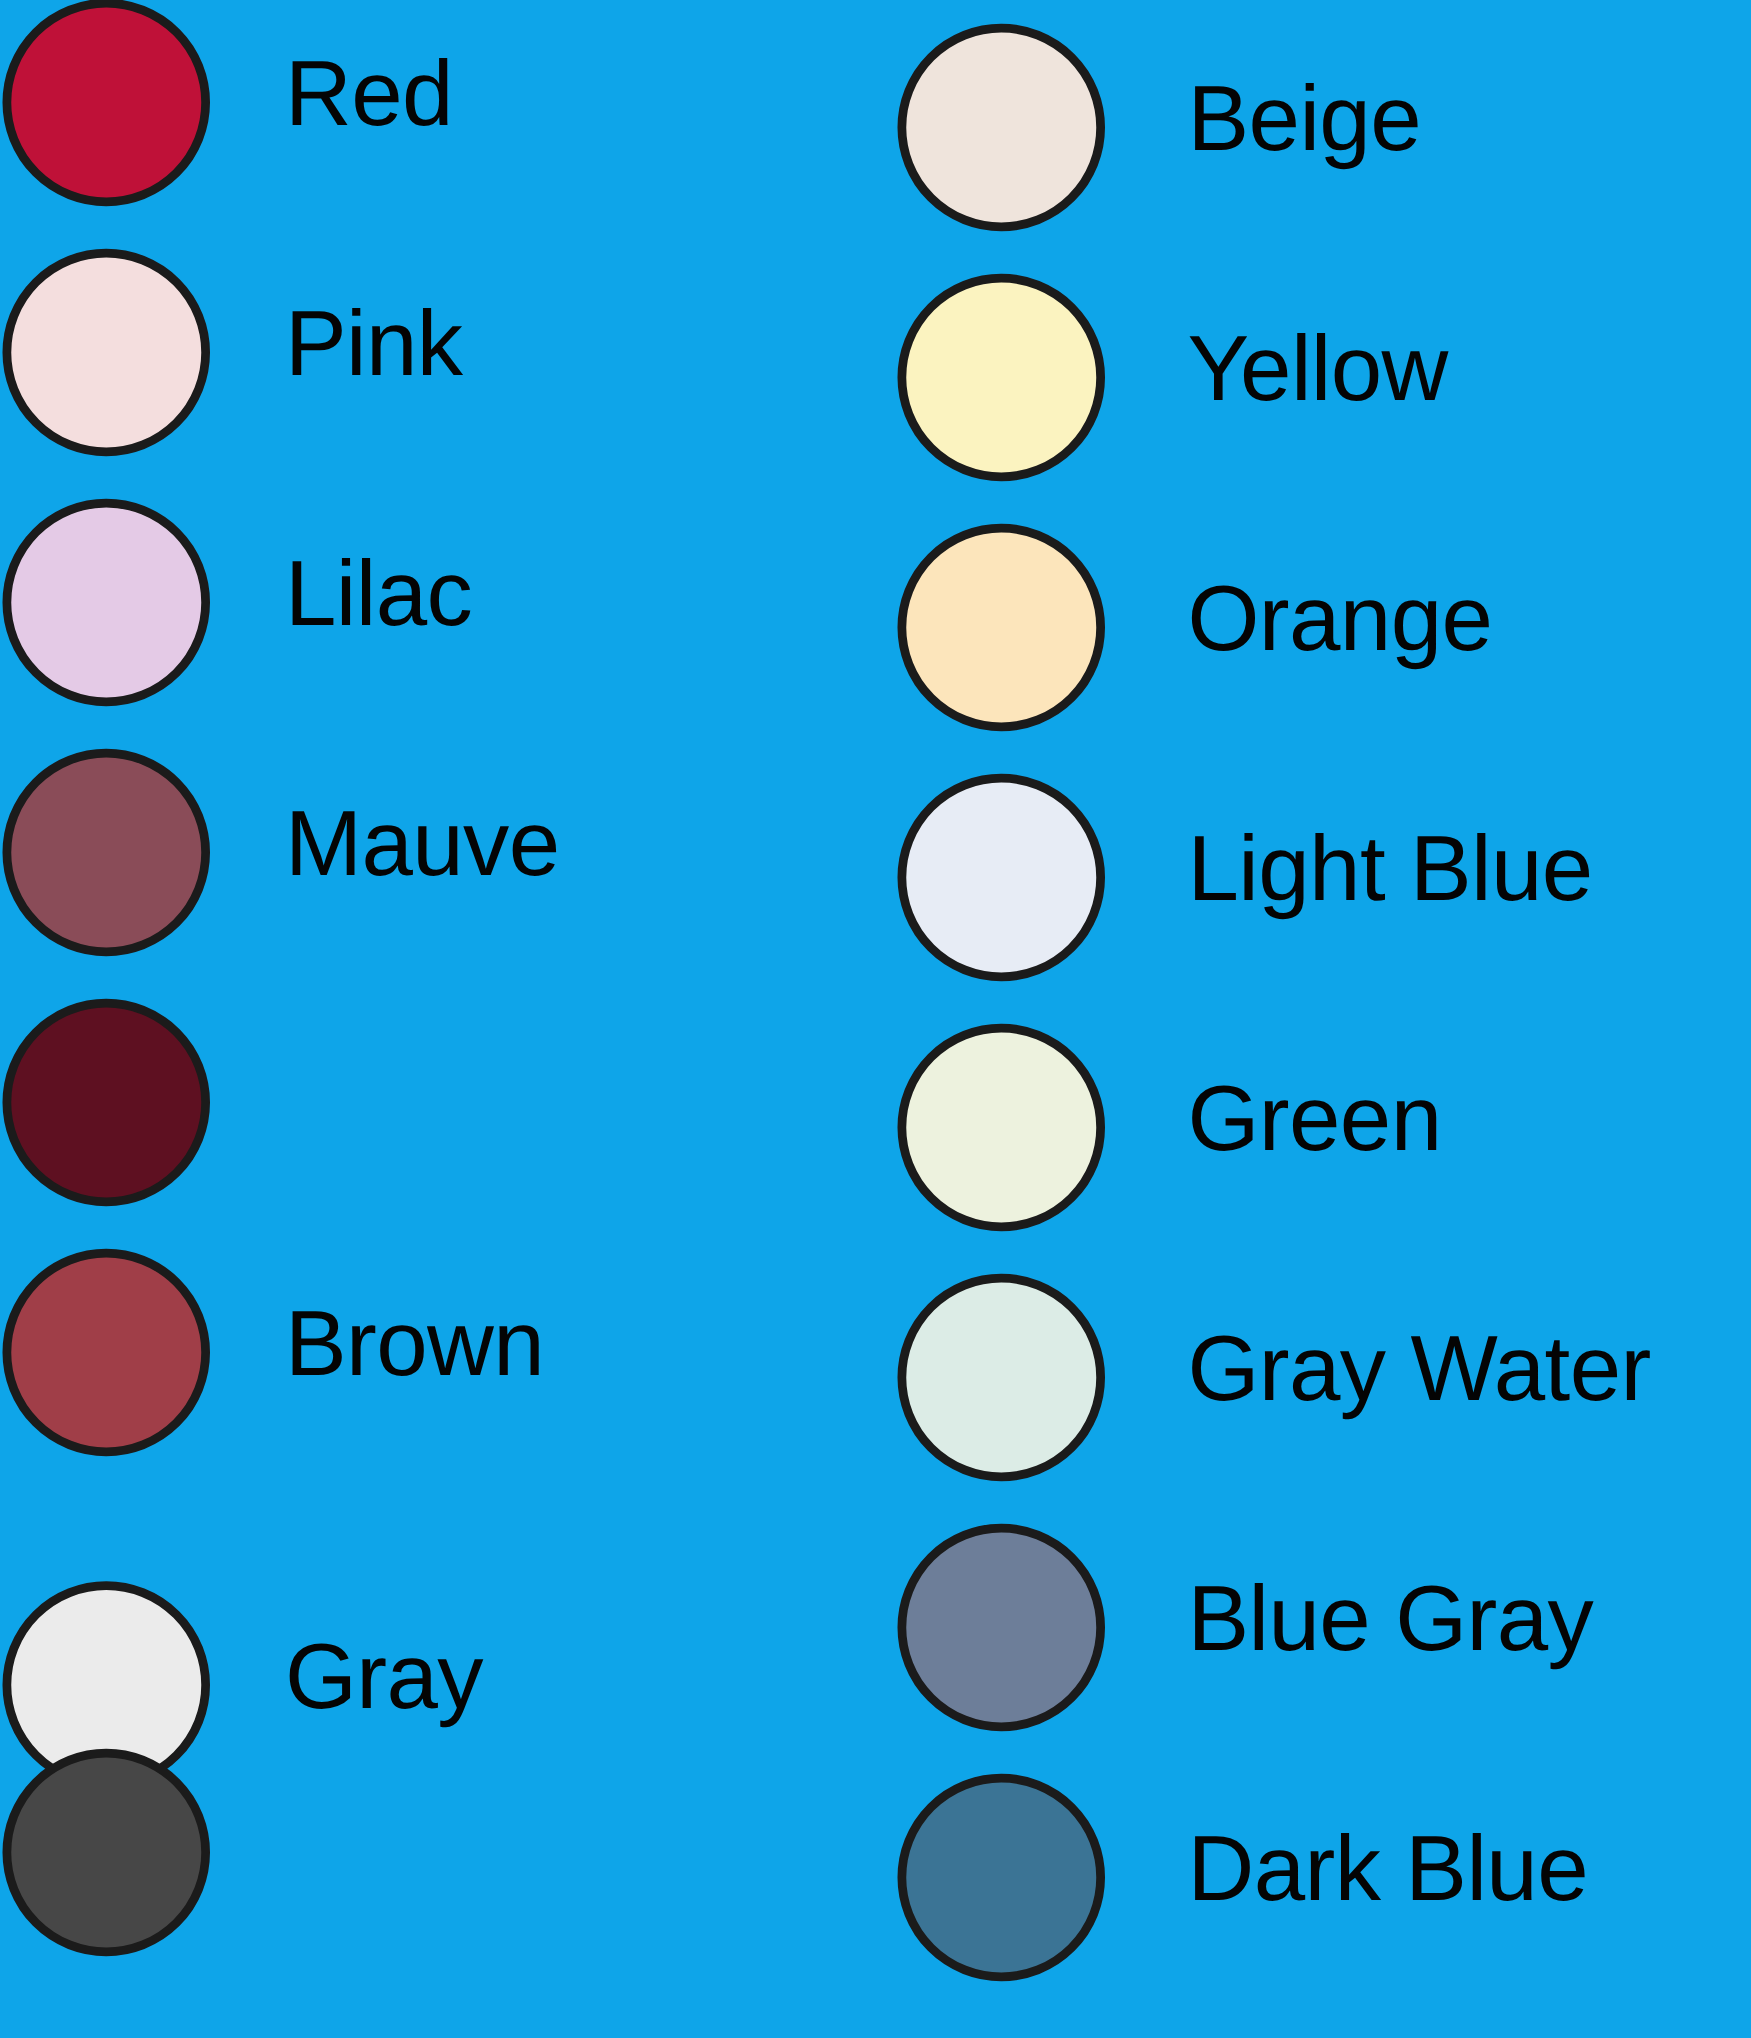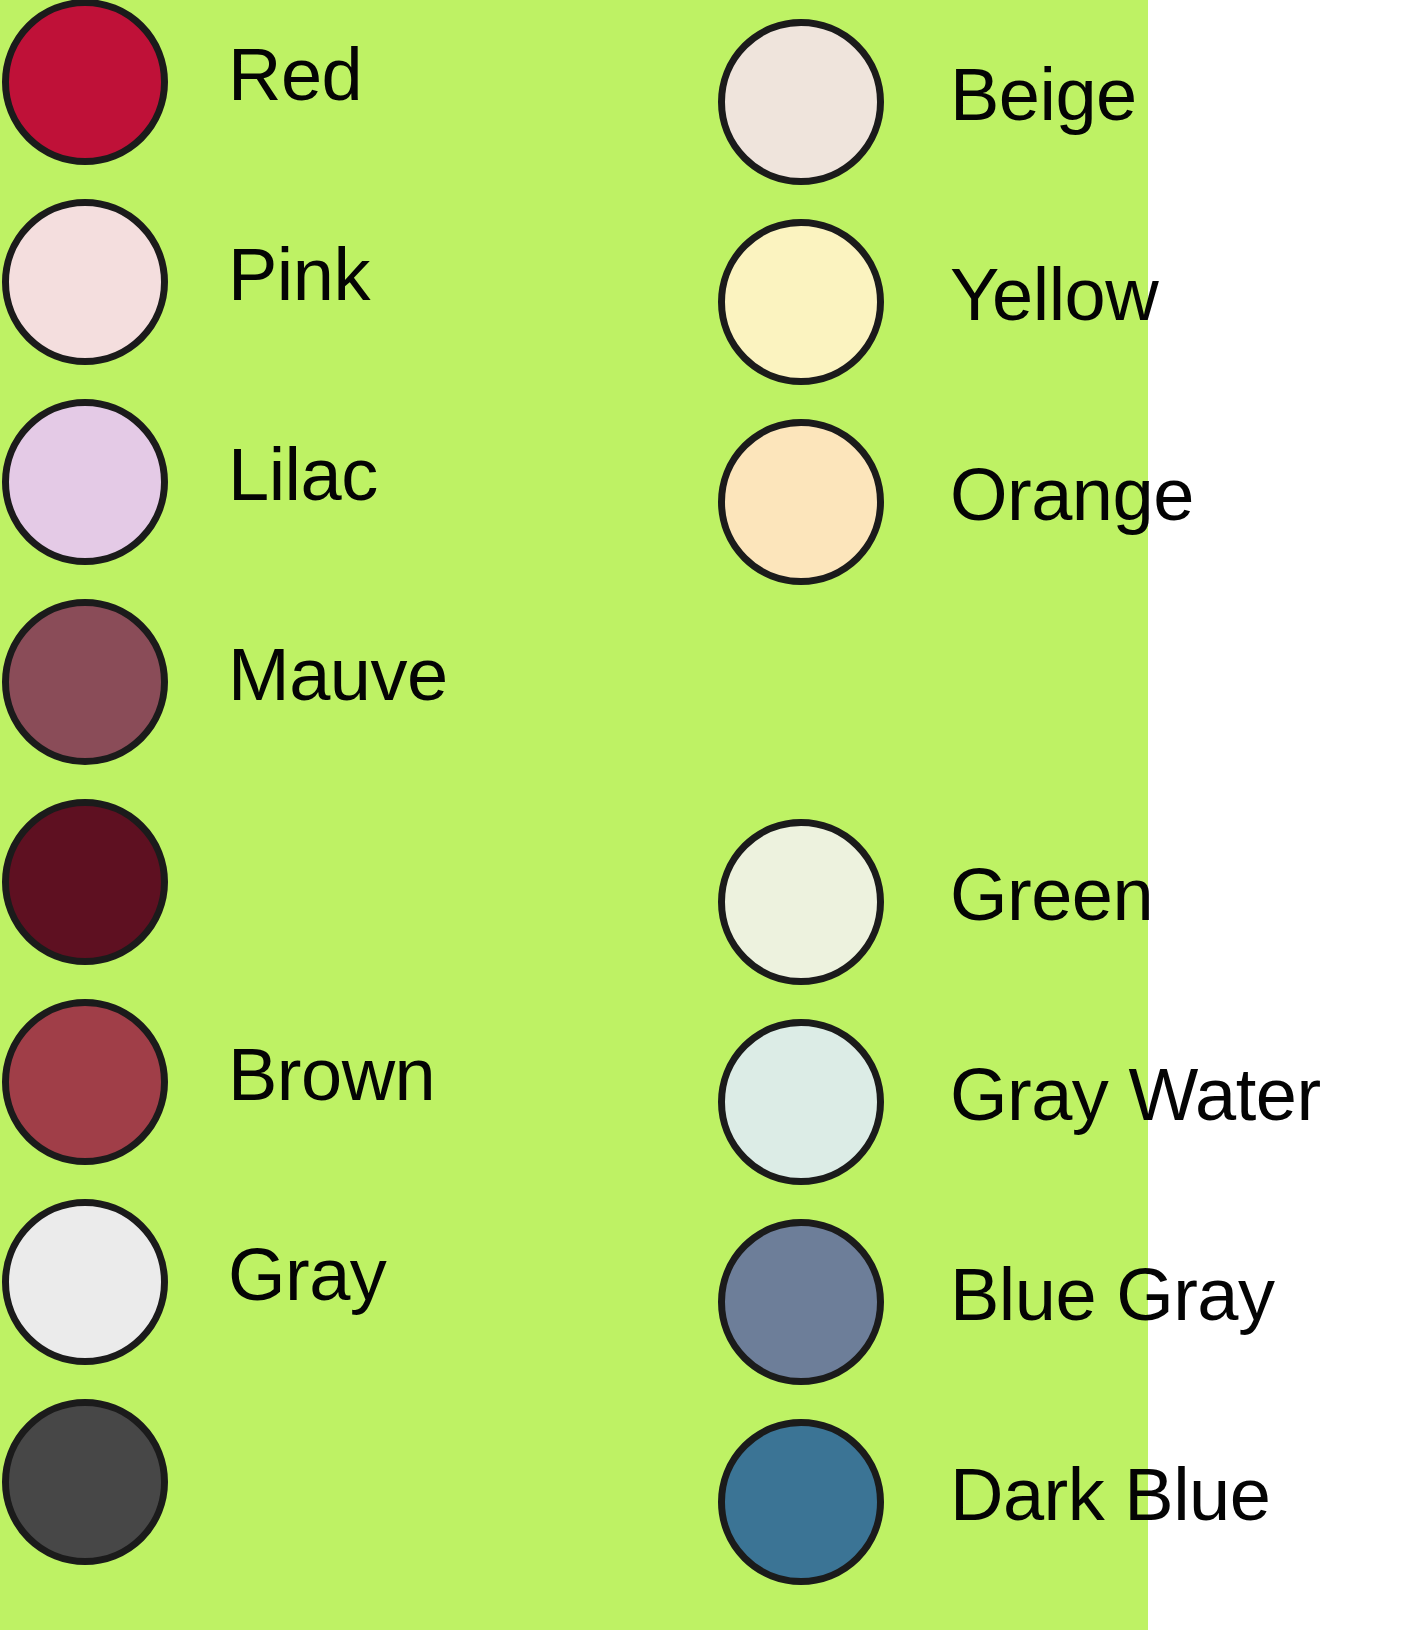--- a/index.html
+++ b/index.html
@@ -11,23 +11,23 @@
   body {
     width: 1401px;
     height: 1630px;
     overflow: hidden;
     font-family: "Liberation Sans", sans-serif;
     -webkit-font-smoothing: antialiased;
   }
 
   #palette-board {
     position: relative;
-    width: 1148px;
+    width: 1401px;
     height: 1630px;
-    background: #bef264;
+    background: #0ea5e9;
   }
 
   .swatch-column {
     position: absolute;
     top: 0;
     height: 1630px;
   }
   #column-left  { left: 0px;   width: 700px; }
   #column-right { left: 700px; width: 701px; margin-top: 20px; }
 
@@ -87,40 +87,44 @@
         <div class="swatch-dot" title="Mauve" style="background: rgb(138, 76, 88);"></div>
         <div class="swatch-label">Mauve</div>
       </div>
       <div class="swatch-row" style="top: 775px;">
         <div class="swatch-dot" title="Bordeaux" style="background: rgb(94, 16, 33);"></div>
       </div>
       <div class="swatch-row" style="top: 975px;">
         <div class="swatch-dot" title="Brown" style="background: rgb(160, 62, 72);"></div>
         <div class="swatch-label">Brown</div>
       </div>
-      <div class="swatch-row" style="top: 1175px;">
+      <div class="swatch-row" style="top: 1241px;">
         <div class="swatch-dot" title="Gray" style="background: rgb(235, 235, 235);"></div>
         <div class="swatch-label">Gray</div>
       </div>
       <div class="swatch-row" style="top: 1375px;">
         <div class="swatch-dot" title="Charcoal" style="background: rgb(71, 71, 71);"></div>
       </div>
     </div>
   <div class="swatch-column" id="column-right">
       <div class="swatch-row" style="top: -25px;">
         <div class="swatch-dot" title="Beige" style="background: rgb(239, 228, 220);"></div>
         <div class="swatch-label">Beige</div>
       </div>
       <div class="swatch-row" style="top: 175px;">
         <div class="swatch-dot" title="Yellow" style="background: rgb(251, 243, 192);"></div>
         <div class="swatch-label">Yellow</div>
       </div>
       <div class="swatch-row" style="top: 375px;">
         <div class="swatch-dot" title="Orange" style="background: rgb(252, 229, 187);"></div>
         <div class="swatch-label">Orange</div>
+      </div>
+      <div class="swatch-row" style="top: 575px;">
+        <div class="swatch-dot" title="Light Blue" style="background: rgb(231, 236, 245);"></div>
+        <div class="swatch-label">Light Blue</div>
       </div>
       <div class="swatch-row" style="top: 775px;">
         <div class="swatch-dot" title="Green" style="background: rgb(237, 242, 222);"></div>
         <div class="swatch-label">Green</div>
       </div>
       <div class="swatch-row" style="top: 975px;">
         <div class="swatch-dot" title="Green Water" style="background: rgb(220, 236, 230);"></div>
         <div class="swatch-label">Gray Water</div>
       </div>
       <div class="swatch-row" style="top: 1175px;">

